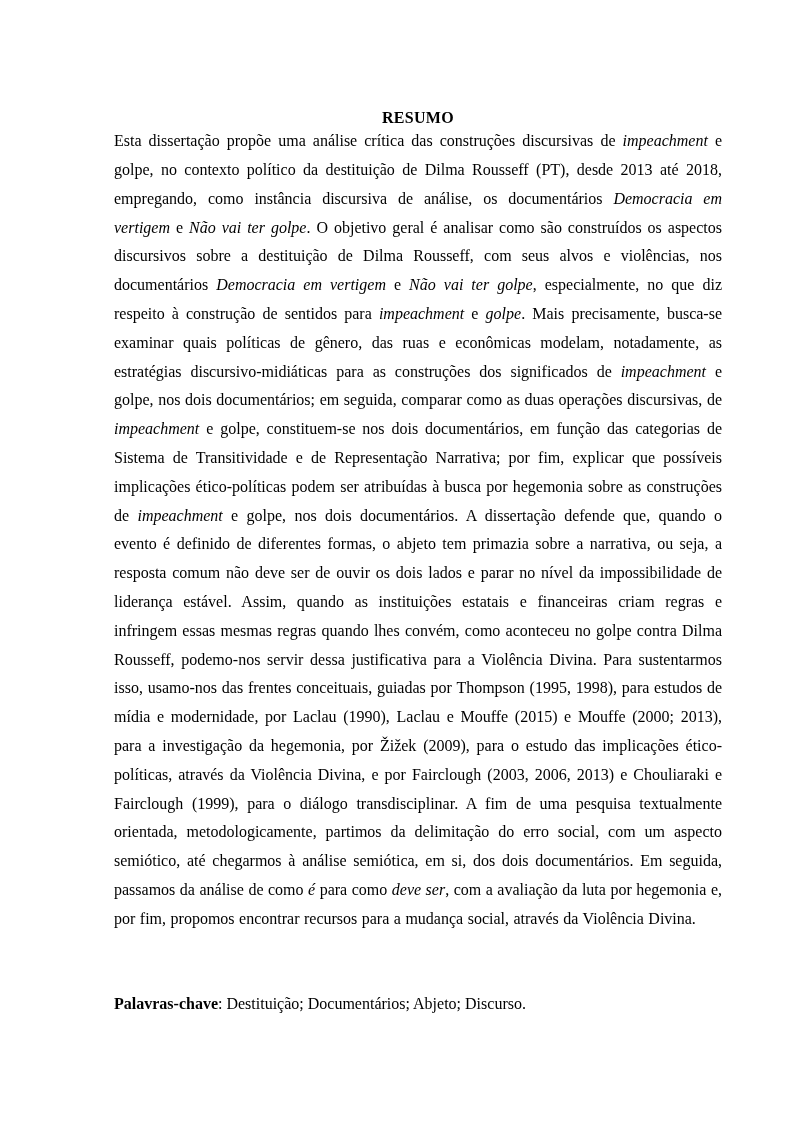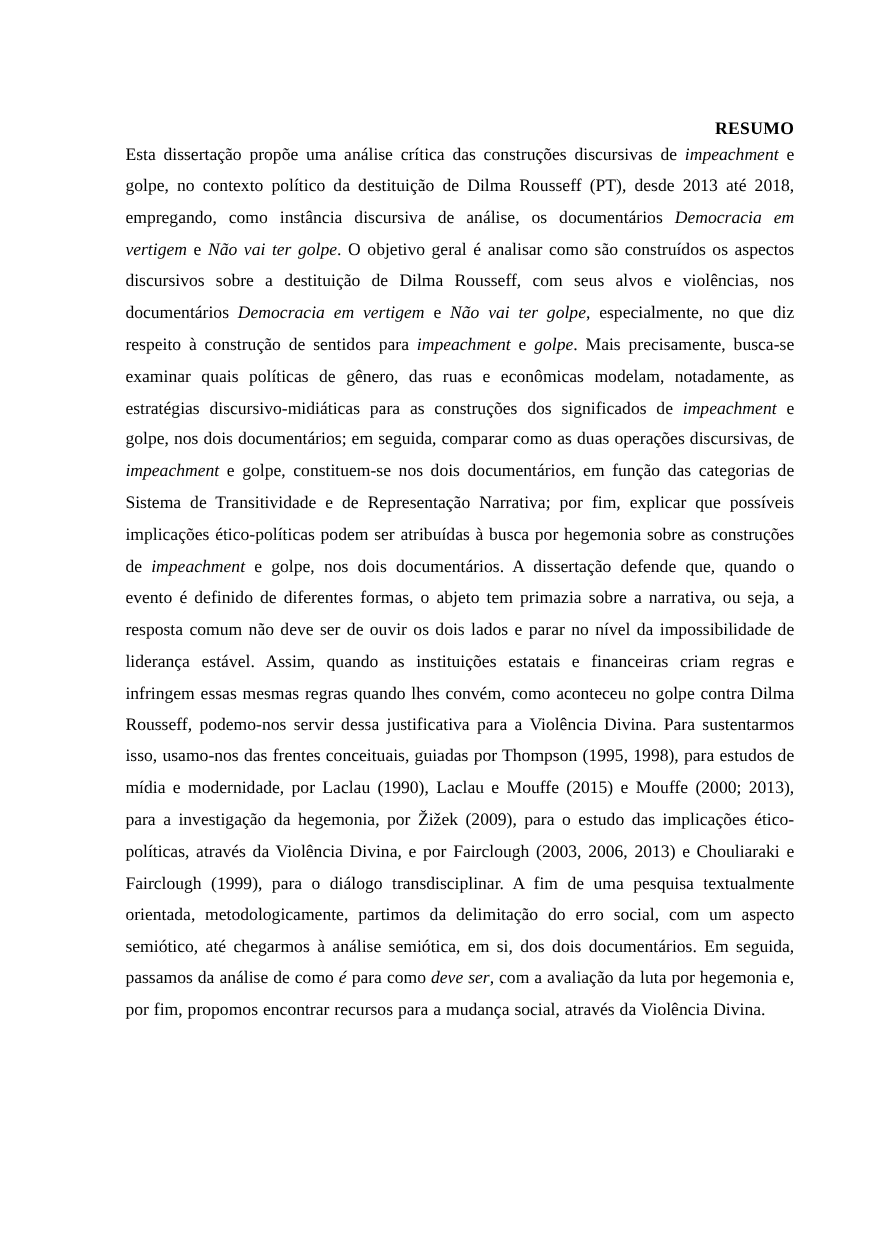--- a/index.html
+++ b/index.html
@@ -10,21 +10,21 @@
   .page {
     position: relative;
     width: 800px;
     height: 1130px;
     margin: 0 auto;
     background: #ffffff;
     color: #000000;
     padding: 108px 78px 0 114px;
   }
   .doc-title {
-    text-align: right;
+    text-align: center;
     font-weight: bold;
     font-size: 16px;
     line-height: 1.2;
     letter-spacing: 0.3px;
   }
   .abstract {
     font-size: 16px;
     line-height: 1.8;
     text-align: justify;
     word-spacing: 0.5px;
@@ -38,13 +38,16 @@
   .keywords .kw-label { font-weight: bold; }
 </style>
 </head>
 <body>
 
 <div class="page">
   <h1 class="doc-title">RESUMO</h1>
 
   <p class="abstract"><span>Esta dissertação propõe uma análise crítica das construções discursivas de </span><span style="font-style: italic;">impeachment</span><span> e golpe, no contexto político da destituição de Dilma Rousseff (PT), desde 2013 até 2018, empregando, como instância discursiva de análise, os documentários </span><span style="font-style: italic;">Democracia em vertigem</span><span> e </span><span style="font-style: italic;">Não vai ter golpe</span><span>. O objetivo geral é analisar como são construídos os aspectos discursivos sobre a destituição de Dilma Rousseff, com seus alvos e violências, nos documentários </span><span style="font-style: italic;">Democracia em vertigem</span><span> e </span><span style="font-style: italic;">Não vai ter golpe</span><span>, especialmente, no que diz respeito à construção de sentidos para </span><span style="font-style: italic;">impeachment</span><span> e </span><span style="font-style: italic;">golpe</span><span>. Mais precisamente, busca-se examinar quais políticas de gênero, das ruas e econômicas modelam, notadamente, as estratégias discursivo-midiáticas para as construções dos significados de </span><span style="font-style: italic;">impeachment</span><span> e golpe, nos dois documentários; em seguida, comparar como as duas operações discursivas, de </span><span style="font-style: italic;">impeachment</span><span> e golpe, constituem-se nos dois documentários, em função das categorias de Sistema de Transitividade e de Representação Narrativa; por fim, explicar que possíveis implicações ético-políticas podem ser atribuídas à busca por hegemonia sobre as construções de </span><span style="font-style: italic;">impeachment</span><span> e golpe, nos dois documentários. A dissertação defende que, quando o evento é definido de diferentes formas, o abjeto tem primazia sobre a narrativa, ou seja, a resposta comum não deve ser de ouvir os dois lados e parar no nível da impossibilidade de liderança estável. Assim, quando as instituições estatais e financeiras criam regras e infringem essas mesmas regras quando lhes convém, como aconteceu no golpe contra Dilma Rousseff, podemo-nos servir dessa justificativa para a Violência Divina. Para sustentarmos isso, usamo-nos das frentes conceituais, guiadas por Thompson (1995, 1998), para estudos de mídia e modernidade, por Laclau (1990), Laclau e Mouffe (2015) e Mouffe (2000; 2013), para a investigação da hegemonia, por Žižek (2009), para o estudo das implicações ético-políticas, através da Violência Divina, e por Fairclough (2003, 2006, 2013) e Chouliaraki e Fairclough (1999), para o diálogo transdisciplinar. A fim de uma pesquisa textualmente orientada, metodologicamente, partimos da delimitação do erro social, com um aspecto semiótico, até chegarmos à análise semiótica, em si, dos dois documentários. Em seguida, passamos da análise de como </span><span style="font-style: italic;">é</span><span> para como </span><span style="font-style: italic;">deve ser</span><span>, com a avaliação da luta por hegemonia e, por fim, propomos encontrar recursos para a mudança social, através da Violência Divina.</span></p>
 
+  <p class="keywords">
+    <span class="kw-label">Palavras-chave</span><span>: Destituição; Documentários; Abjeto; Discurso.</span>
+  </p>
 </div>
 
 </body></html>

